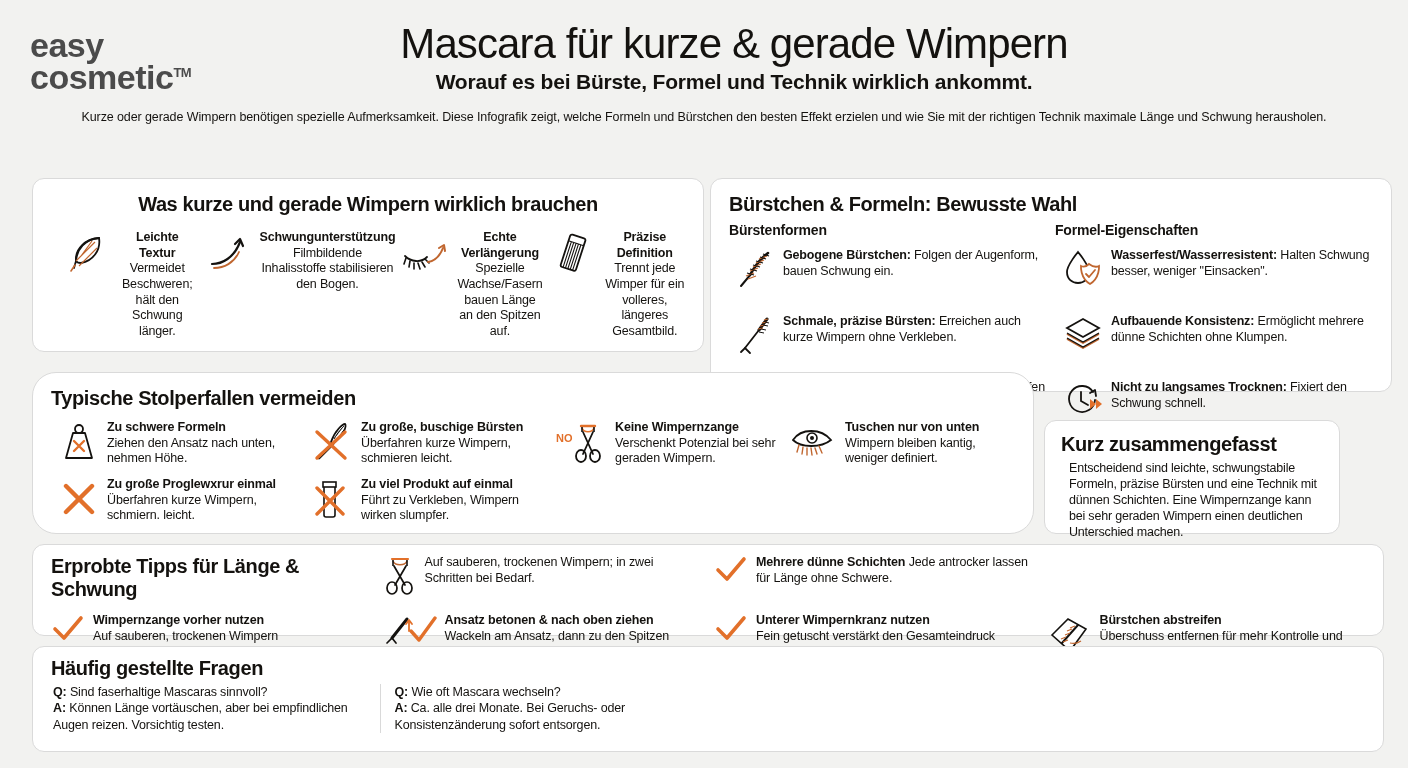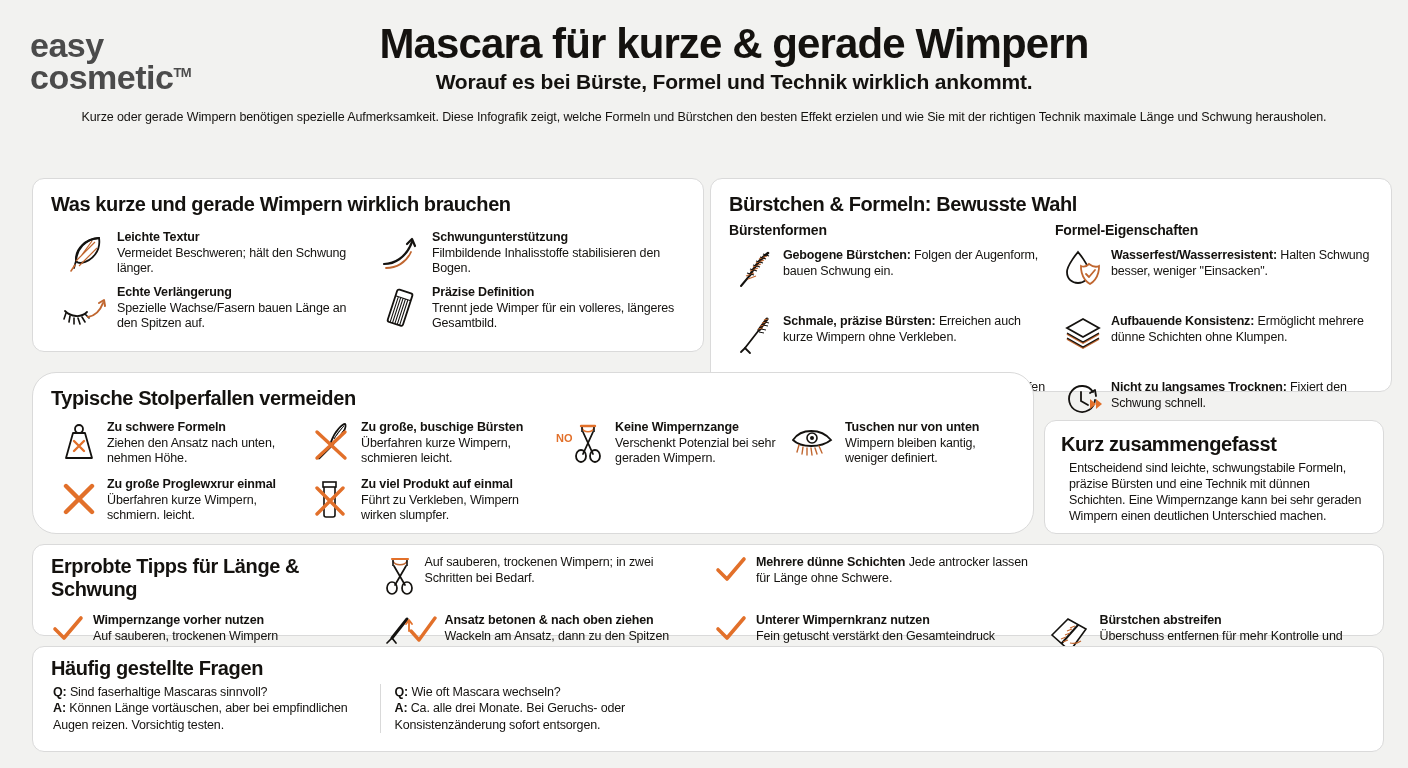--- a/index.html
+++ b/index.html
@@ -11,50 +11,50 @@
     overflow: hidden;
   }
   .page { position: relative; width: 1408px; height: 768px; padding: 0 30px; }
 
   
   .header { display: flex; align-items: flex-start; padding: 22px 0 4px 0; justify-content: flex-end; }
   .logo { width: 250px; flex: 0 0 250px; padding-top: 8px; }
   .logo-text { font-size: 34px; font-weight: bold; color: #4b4b4b; line-height: 0.94; letter-spacing: -0.5px; }
   .logo-text .tm { font-size: 13px; vertical-align: super; font-weight: bold; }
   .head-mid { flex: 1; text-align: center; padding-right: 190px; }
-  .title { font-size: 42px; font-weight: bold; letter-spacing: -0.9px; line-height: 1.05; }
+  .title { font-size: 42px; font-weight: normal; letter-spacing: -0.9px; line-height: 1.05; }
   .subtitle { font-size: 21px; font-weight: bold; margin-top: 4px; letter-spacing: -0.2px; }
   .intro { font-size: 12.5px; text-align: center; padding: 12px 6px 0 6px; letter-spacing: -0.1px; }
 
   
   .panel {
     background: #ffffff;
     border: 1px solid #dadada;
     border-radius: 12px;
     position: absolute;
   }
   .panel h2 { font-size: 20px; font-weight: bold; letter-spacing: -0.4px; }
   .panel h3 { font-size: 14px; font-weight: bold; letter-spacing: -0.2px; }
 
   
   .item { display: flex; gap: 8px; align-items: flex-start; }
   .ico { flex: 0 0 auto; display: block; }
   .itxt { font-size: 12.5px; line-height: 1.25; letter-spacing: -0.15px; }
   .itxt b { font-weight: bold; }
 
   
-  #p-need   { left: 32px;  top: 178px; width: 672px; height: 174px; padding: 14px 18px; }
+  #p-need   { left: 32px;  top: 178px; width: 672px; height: 174px; padding: 14px 18px; text-align: center; }
   #p-traps  { left: 32px;  top: 372px; width: 1002px; height: 162px; padding: 14px 18px; border-radius: 24px; }
   #p-brush  { left: 710px; top: 178px; width: 682px; height: 214px; padding: 14px 18px; }
-  #p-sum    { left: 1044px;top: 420px; width: 340px; height: 114px; padding: 12px 16px; }
+  #p-sum    { left: 1044px;top: 420px; width: 296px; height: 114px; padding: 12px 16px; }
   #p-tips   { left: 32px;  top: 544px; width: 1352px; height: 92px; padding: 10px 18px; }
   #p-faq    { left: 32px;  top: 646px; width: 1352px; height: 106px; padding: 10px 18px; }
   .col { flex: 1; }
 
-  .need-grid { display: grid; grid-template-columns: 1fr 1fr; row-gap: 14px; column-gap: 10px; margin-top: 14px; padding-left: 12px; gap: 8px; }
+  .need-grid { display: grid; grid-template-columns: 1fr 1fr 1fr 1fr; row-gap: 14px; column-gap: 10px; margin-top: 14px; padding-left: 12px; gap: 8px; }
   .brush-cols { display: flex; margin-top: 6px; gap: 8px; }
   .brush-cols .col { flex: 1; }
   .brush-list { margin-top: 10px; padding-left: 8px; display: flex; flex-direction: column; gap: 24px; }
   .traps-grid { display: grid; grid-template-columns: 1.02fr 1.02fr 0.96fr 0.96fr; column-gap: 8px; row-gap: 10px; margin-top: 10px; padding-left: 8px; }
   .sum-body { font-size: 12.5px; line-height: 1.28; margin-top: 4px; letter-spacing: -0.2px; margin-left: 8px; }
 
   .tips-grid { display: grid; grid-template-columns: 1fr 1fr 1fr 1fr; column-gap: 12px; row-gap: 6px; align-items: start; gap: 12px; }
   .tips-title { font-size: 20px; font-weight: bold; letter-spacing: -0.4px; align-self: center; }
 
   .faq-grid { display: grid; grid-template-columns: repeat(4, 1fr); margin-top: 4px; }

